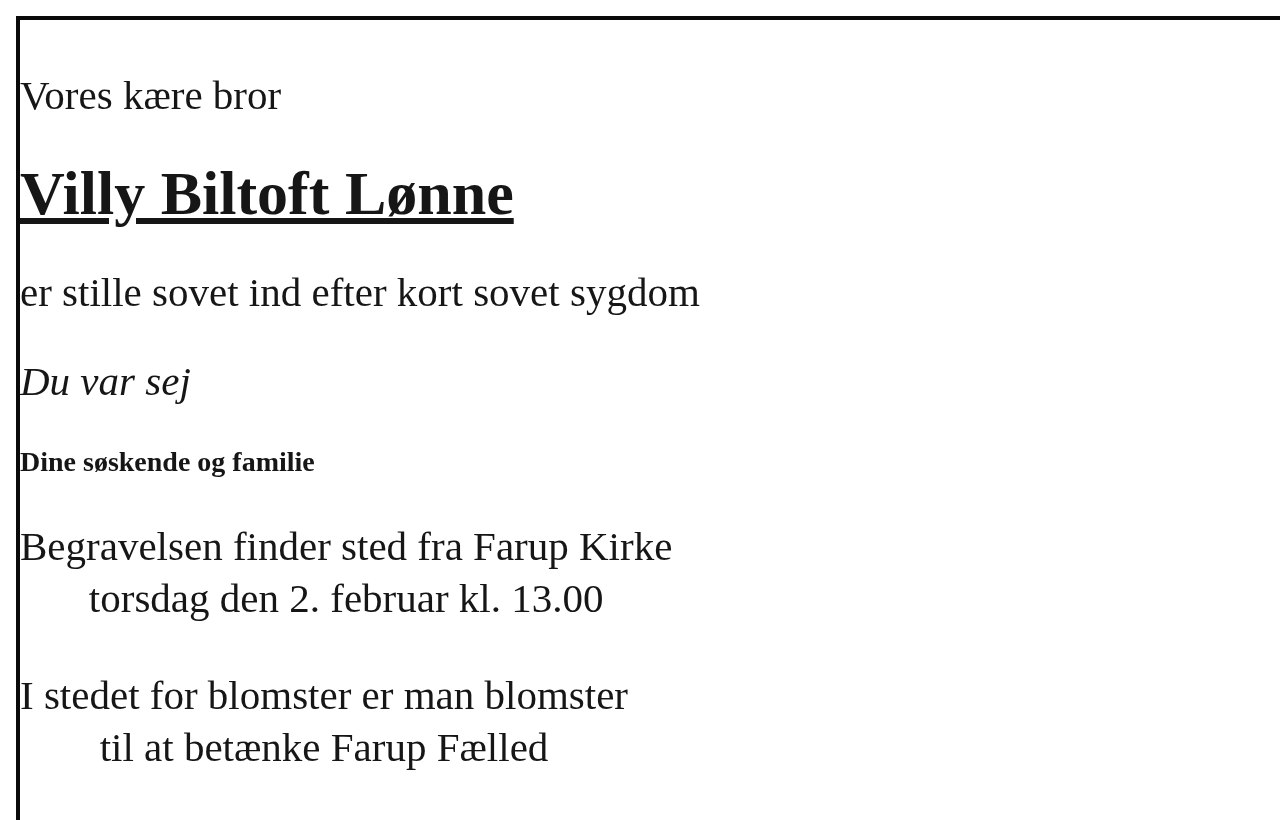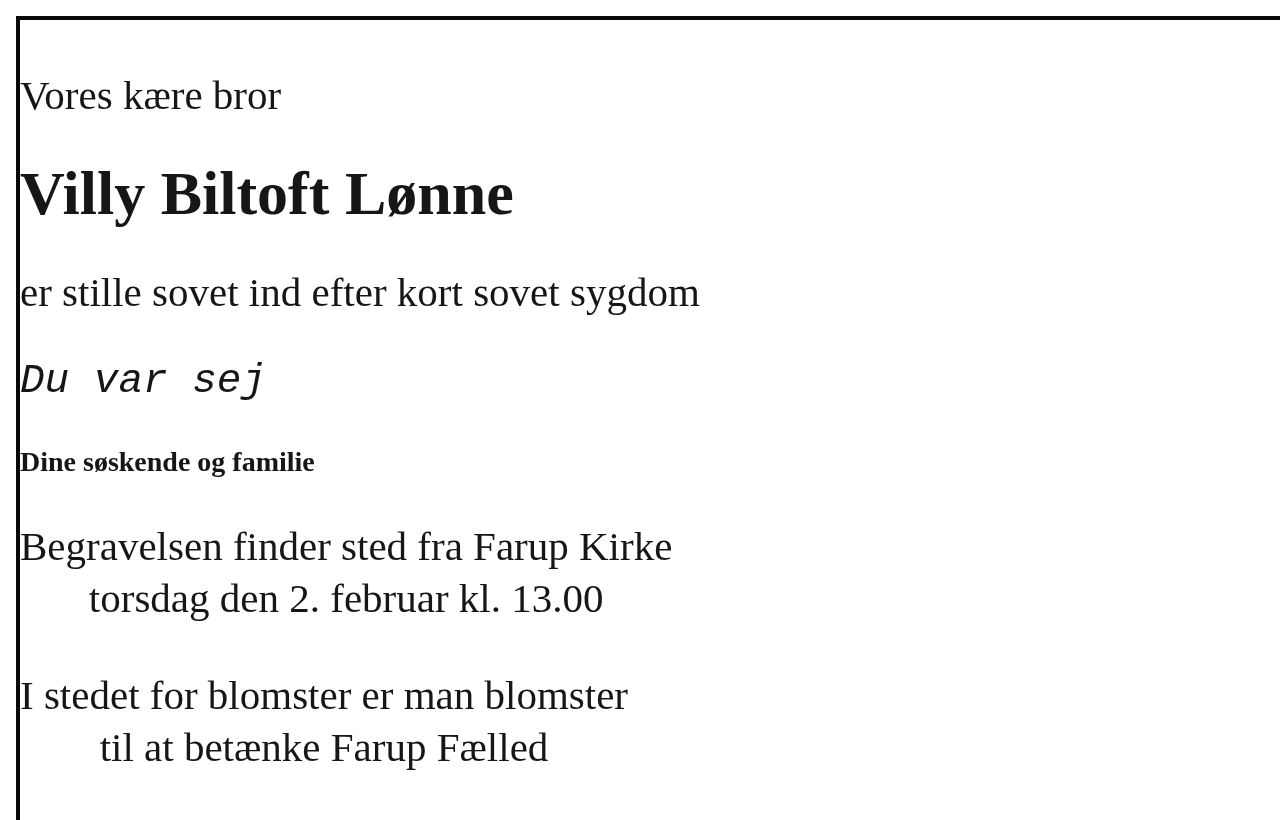--- a/index.html
+++ b/index.html
@@ -33,32 +33,32 @@
   .intro {
     font-size: 41px;
     line-height: 1.15;
     margin-bottom: 40px;
   }
   .deceased-name {
     font-size: 62px;
     font-weight: bold;
     line-height: 1.1;
     margin-bottom: 42px;
+    text-decoration: underline;
   }
   .passing {
     font-size: 41px;
     line-height: 1.15;
     margin-bottom: 42px;
   }
   .motto {
     font-size: 41px;
     font-style: italic;
     line-height: 1.15;
     margin-bottom: 40px;
-    font-family: Liberation Mono, monospace;
   }
   .signature {
     font-size: 28px;
     font-weight: bold;
     line-height: 1.15;
     margin-bottom: 42px;
   }
   .paragraph {
     font-size: 41px;
     line-height: 1.28;

